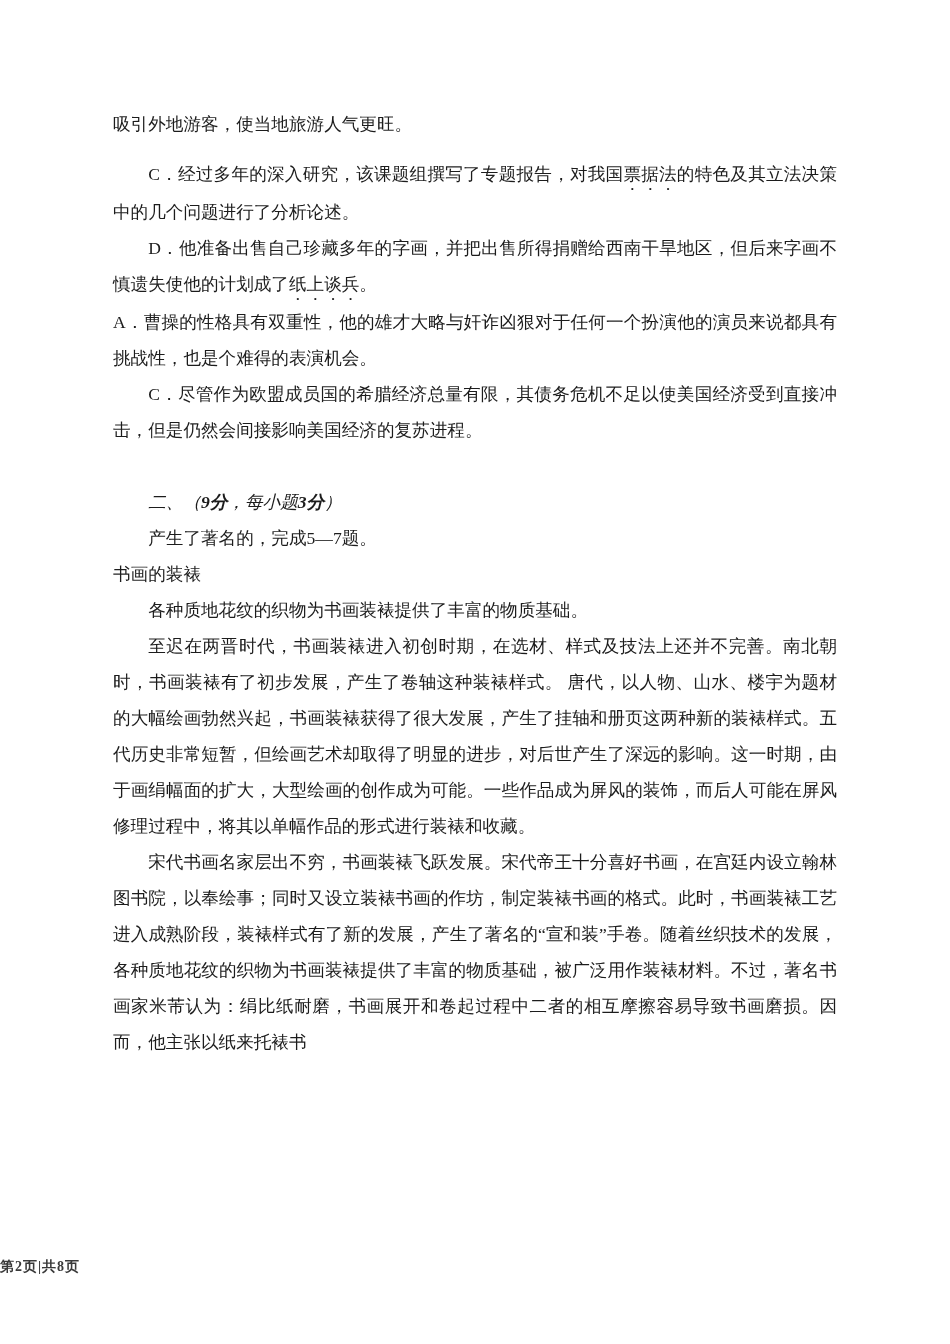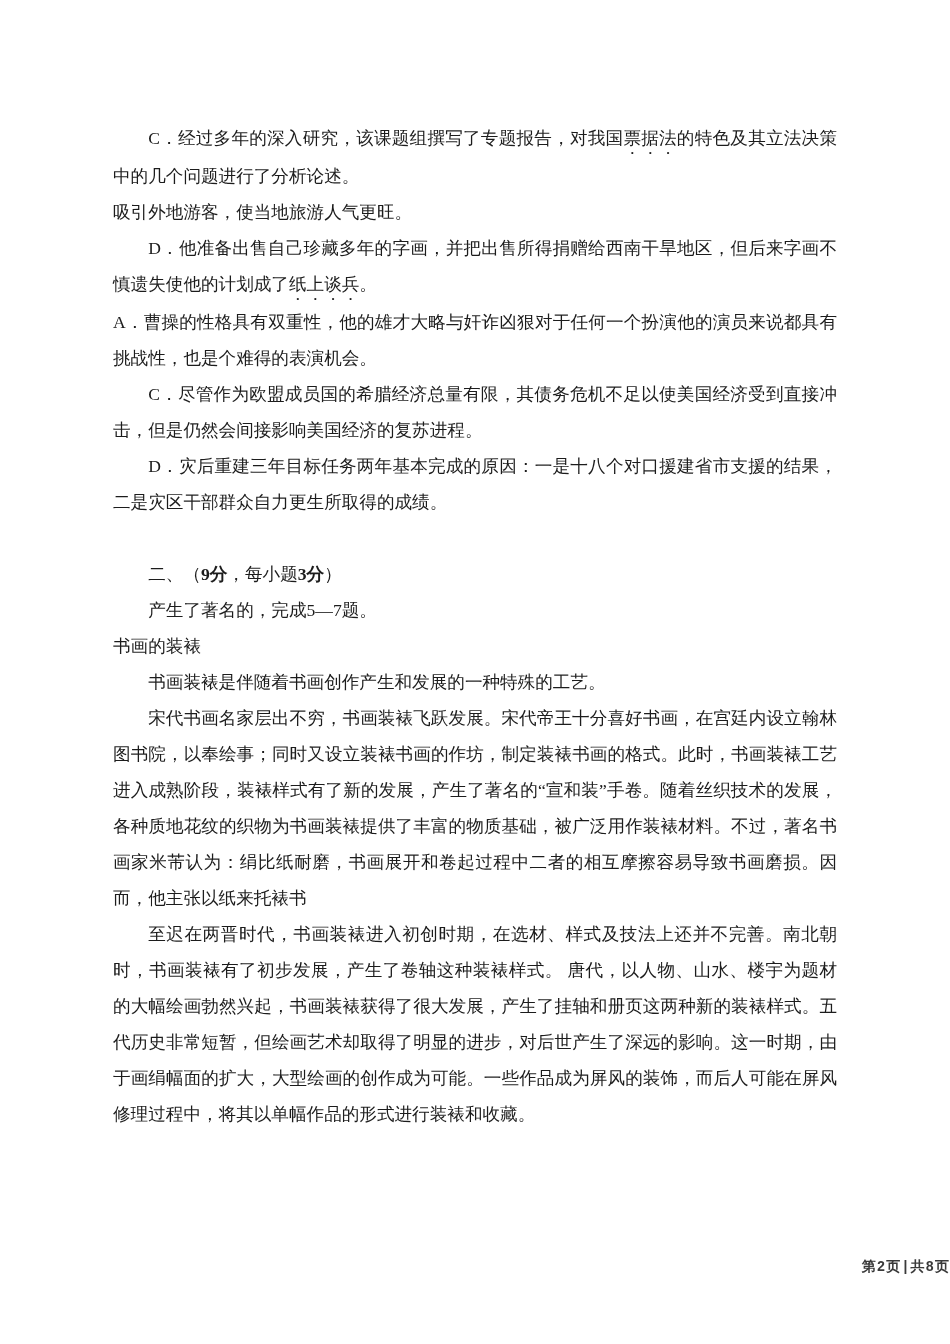--- a/index.html
+++ b/index.html
@@ -26,73 +26,71 @@
   }
   .para {
     margin: 0;
     font-size: 17.6px;
     line-height: 36px;
     text-align: justify;
     color: #1c1c1c;
   }
   .indent { text-indent: 2em; }
   .mt14 { margin-top: 14px; }
-  .gap { margin-top: 36px; }
+  .gap { margin-top: 36px; font-style: italic; }
   .title {
     text-align: left;
     text-indent: 0;
   }
   .bold { font-weight: bold; }
   .emph {
     -webkit-text-emphasis: filled dot #1c1c1c;
     -webkit-text-emphasis-position: under;
     text-emphasis: filled dot #1c1c1c;
     text-emphasis-position: under right;
   }
   .footer {
     position: absolute;
     left: 0;
     right: 0;
     bottom: 68px;
-    text-align: right;
+    text-align: left;
     font-size: 14px;
     font-weight: 600;
     color: #3a3a3a;
     letter-spacing: 1px;
-    font-family: Liberation Mono, monospace;
   }
 </style>
 </head>
 <body>
 
 <div class="page">
   <div class="content">
 
+    <p class="para">吸引外地游客，使当地旅游人气更旺。</p>
+
     <p class="para indent mt14"><span>C．经过多年的深入研究，该课题组撰写了专题报告，对我国</span><span class="emph">票据法</span><span>的特色及其立法决策中的几个问题进行了分析论述。</span></p>
-
-    <p class="para">吸引外地游客，使当地旅游人气更旺。</p>
 
     <p class="para indent"><span>D．他准备出售自己珍藏多年的字画，并把出售所得捐赠给西南干旱地区，但后来字画不慎遗失使他的计划成了</span><span class="emph">纸上谈兵</span><span>。</span></p>
 
 
     <p class="para">A．曹操的性格具有双重性，他的雄才大略与奸诈凶狠对于任何一个扮演他的演员来说都具有挑战性，也是个难得的表演机会。</p>
 
 
     <p class="para indent">C．尽管作为欧盟成员国的希腊经济总量有限，其债务危机不足以使美国经济受到直接冲击，但是仍然会间接影响美国经济的复苏进程。</p>
 
-    <p class="para indent">D．灾后重建三年目标任务两年基本完成的原因：一是十八个对口援建省市支援的结果，二是灾区干部群众自力更生所取得的成绩。</p>
 
     <p class="para indent gap"><span>二、（</span><span class="bold">9分</span><span>，每小题</span><span class="bold">3分</span><span>）</span></p>
 
     <p class="para indent">产生了著名的，完成5—7题。</p>
 
     <p class="para title">书画的装裱</p>
 
-    <p class="para indent">书画装裱是伴随着书画创作产生和发展的一种特殊的工艺。</p>
+    <p class="para indent">各种质地花纹的织物为书画装裱提供了丰富的物质基础。</p>
+
+    <p class="para indent">至迟在两晋时代，书画装裱进入初创时期，在选材、样式及技法上还并不完善。南北朝时，书画装裱有了初步发展，产生了卷轴这种装裱样式。 唐代，以人物、山水、楼宇为题材的大幅绘画勃然兴起，书画装裱获得了很大发展，产生了挂轴和册页这两种新的装裱样式。五代历史非常短暂，但绘画艺术却取得了明显的进步，对后世产生了深远的影响。这一时期，由于画绢幅面的扩大，大型绘画的创作成为可能。一些作品成为屏风的装饰，而后人可能在屏风修理过程中，将其以单幅作品的形式进行装裱和收藏。</p>
 
     <p class="para indent">宋代书画名家层出不穷，书画装裱飞跃发展。宋代帝王十分喜好书画，在宫廷内设立翰林图书院，以奉绘事；同时又设立装裱书画的作坊，制定装裱书画的格式。此时，书画装裱工艺进入成熟阶段，装裱样式有了新的发展，产生了著名的“宣和装”手卷。随着丝织技术的发展，各种质地花纹的织物为书画装裱提供了丰富的物质基础，被广泛用作装裱材料。不过，著名书画家米芾认为：绢比纸耐磨，书画展开和卷起过程中二者的相互摩擦容易导致书画磨损。因而，他主张以纸来托裱书</p>
-
-    <p class="para indent">至迟在两晋时代，书画装裱进入初创时期，在选材、样式及技法上还并不完善。南北朝时，书画装裱有了初步发展，产生了卷轴这种装裱样式。 唐代，以人物、山水、楼宇为题材的大幅绘画勃然兴起，书画装裱获得了很大发展，产生了挂轴和册页这两种新的装裱样式。五代历史非常短暂，但绘画艺术却取得了明显的进步，对后世产生了深远的影响。这一时期，由于画绢幅面的扩大，大型绘画的创作成为可能。一些作品成为屏风的装饰，而后人可能在屏风修理过程中，将其以单幅作品的形式进行装裱和收藏。</p>
 
   </div>
 
   <div class="footer">第2页|共8页</div>
 </div>
 
 </body></html>

